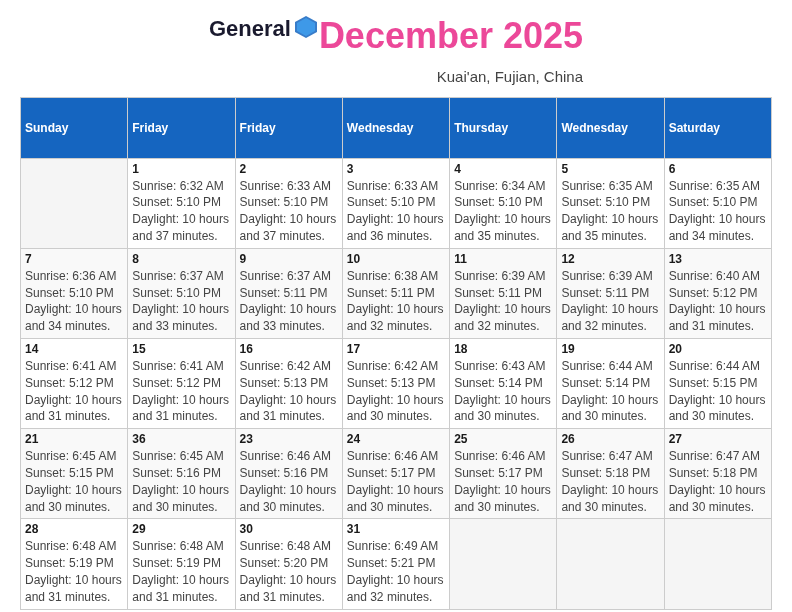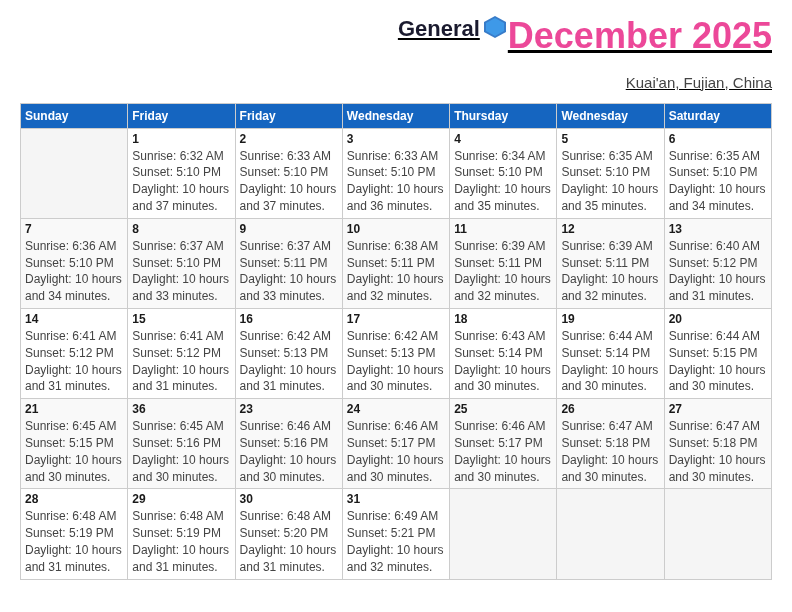--- a/index.html
+++ b/index.html
@@ -9,24 +9,23 @@
       width: 792px;
       height: 612px;
       overflow: hidden;
     }
     .container {
       width: 792px;
       padding: 16px 20px 10px 20px;
     }
     .header {
       display: flex;
-      justify-content: flex-end;
+      justify-content: center;
       align-items: flex-start;
       margin-bottom: 12px;
-      text-decoration: underline;
     }
     .logo {
       display: flex;
       align-items: center;
     }
     .logo-wrapper {
       display: flex;
       flex-direction: column;
     }
     .title-block {
@@ -34,33 +33,33 @@
     }
     .calendar-title {
       font-size: 36px;
       font-weight: bold;
       color: #ec4899;
       line-height: 1.1;
     }
     .calendar-subtitle {
       font-size: 15px;
       color: #444;
-      margin-top: 18px;
+      margin-top: 12px;
     }
     table {
       width: 100%;
       border-collapse: collapse;
       table-layout: fixed;
     }
     thead th {
       background-color: #1565c0;
       color: #fff;
       font-size: 12px;
       font-weight: bold;
-      padding: 5px 4px;
+      padding: 23px 4px;
       text-align: left;
       border: 1px solid #ccc;
     }
     tbody td {
       border: 1px solid #ccc;
       vertical-align: top;
       padding: 3px 4px;
       height: 82px;
       font-size: 10px;
       color: #333;

